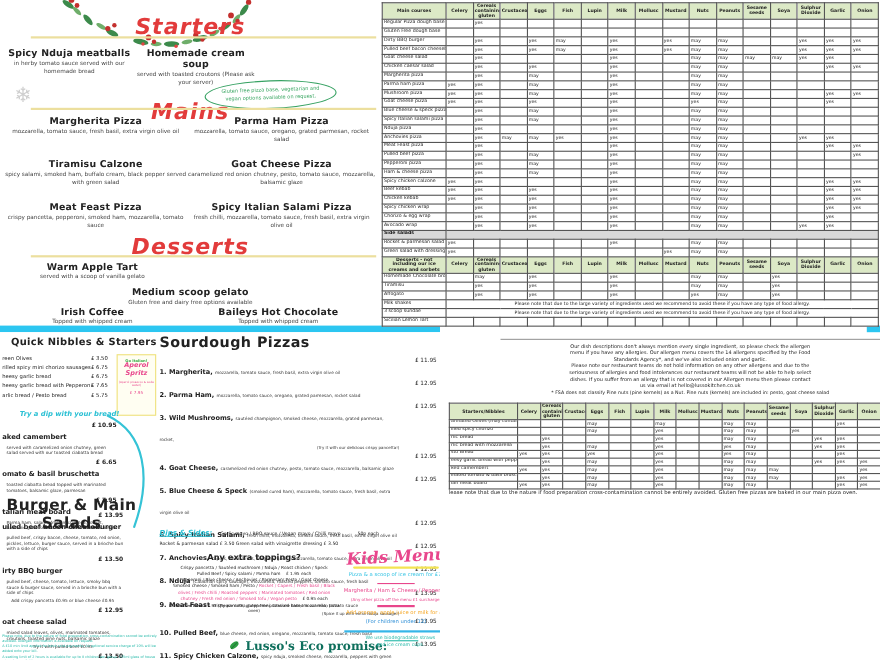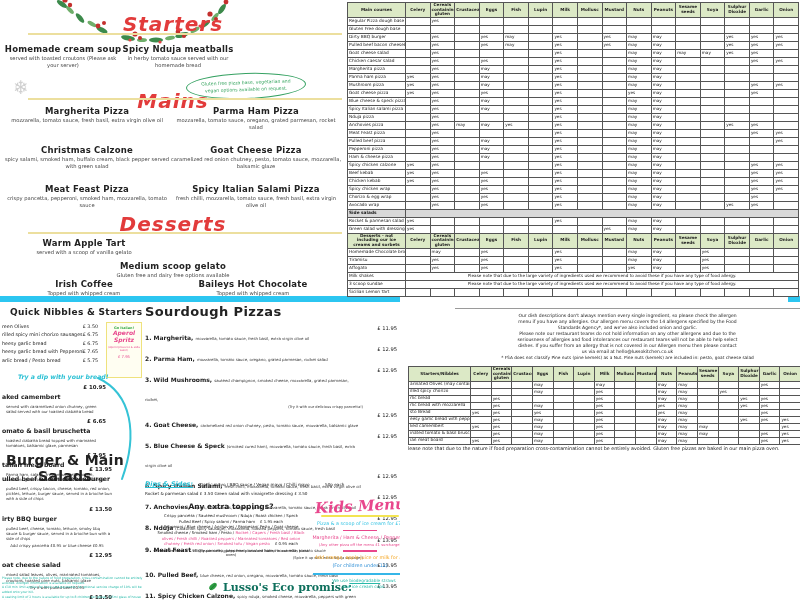--- a/index.html
+++ b/index.html
@@ -137,47 +137,47 @@
           <circle cx="90" cy="48" r="1.6"></circle>
           <circle cx="120" cy="50" r="1.6"></circle>
           <circle cx="160" cy="34" r="1.6"></circle>
         </g>
     </svg>
 
     <div class="abs xhead" style="top:12px;">Starters</div>
     <div class="abs yrule" style="top:33px;"></div>
     <div class="abs" id="xmas-starters-row">
         <div class="xitem">
+          <div class="nm">Spicy Nduja meatballs</div>
+          <div class="ds">in herby tomato sauce served with our homemade bread</div>
+        </div>
+        <div class="xitem">
           <div class="nm">Homemade cream soup</div>
           <div class="ds">served with toasted croutons (Please ask your server)</div>
-        </div>
-        <div class="xitem">
-          <div class="nm">Spicy Nduja meatballs</div>
-          <div class="ds">in herby tomato sauce served with our homemade bread</div>
         </div>
       </div>
 
     <div class="abs xhead" style="top:89px;">Mains</div>
     <div class="abs snow" style="left:13px;top:76px;">❄</div>
     <div class="abs" id="mains-note">
       <span>Gluten free pizza base, vegetarian and</span><br>
       <span>vegan options available on request.</span>
     </div>
     <div class="abs yrule" style="top:98px;"></div>
     <div class="abs" id="xmas-mains-grid">
         <div class="xitem">
           <div class="nm">Margherita Pizza</div>
           <div class="ds">mozzarella, tomato sauce, fresh basil, extra virgin olive oil</div>
         </div>
         <div class="xitem">
           <div class="nm">Parma Ham Pizza</div>
           <div class="ds">mozzarella, tomato sauce, oregano, grated parmesan, rocket salad</div>
         </div>
         <div class="xitem">
-          <div class="nm">Christmas Calzone</div>
+          <div class="nm">Tiramisu Calzone</div>
           <div class="ds">spicy salami, smoked ham, buffalo cream, black pepper served with green salad</div>
         </div>
         <div class="xitem">
           <div class="nm">Goat Cheese Pizza</div>
           <div class="ds">caramelized red onion chutney, pesto, tomato sauce, mozzarella, balsamic glaze</div>
         </div>
         <div class="xitem">
           <div class="nm">Meat Feast Pizza</div>
           <div class="ds">crispy pancetta, pepperoni, smoked ham, mozzarella, tomato sauce</div>
         </div>

